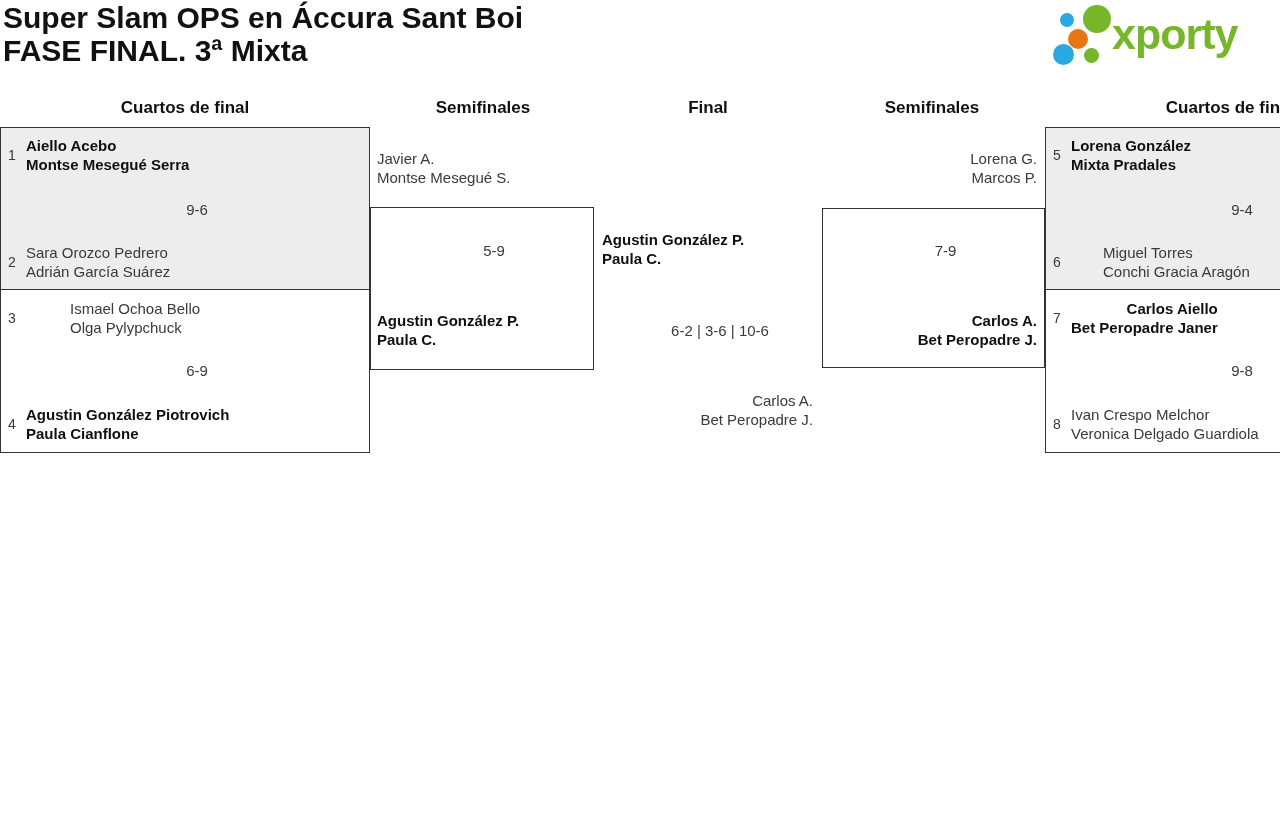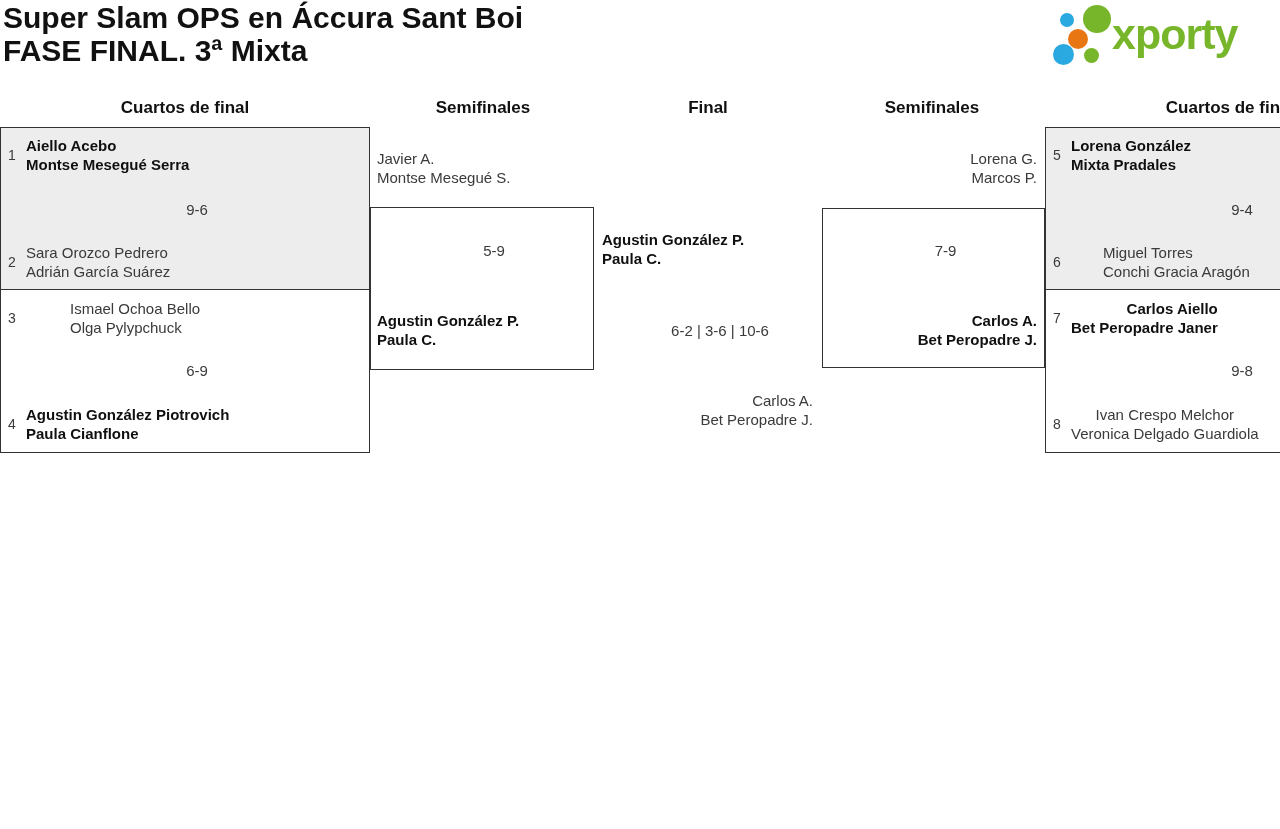--- a/index.html
+++ b/index.html
@@ -140,16 +140,16 @@
   <div>Conchi Gracia Aragón</div>
 </div>
 
 <div class="seed" style="left:1050px; top:310px;">7</div>
 <div class="pair winner" style="left:1071px; top:299px;text-align:right;">
   <div>Carlos Aiello</div>
   <div>Bet Peropadre Janer</div>
 </div>
 <div class="score" style="left:1045px; width:370px; top:362px;">9-8</div>
 <div class="seed" style="left:1050px; top:416px;">8</div>
-<div class="pair loser" style="left:1071px; top:405px;text-align:center;">
+<div class="pair loser" style="left:1071px; top:405px;">
   <div>Ivan Crespo Melchor</div>
   <div>Veronica Delgado Guardiola</div>
 </div>
 
 </body></html>

